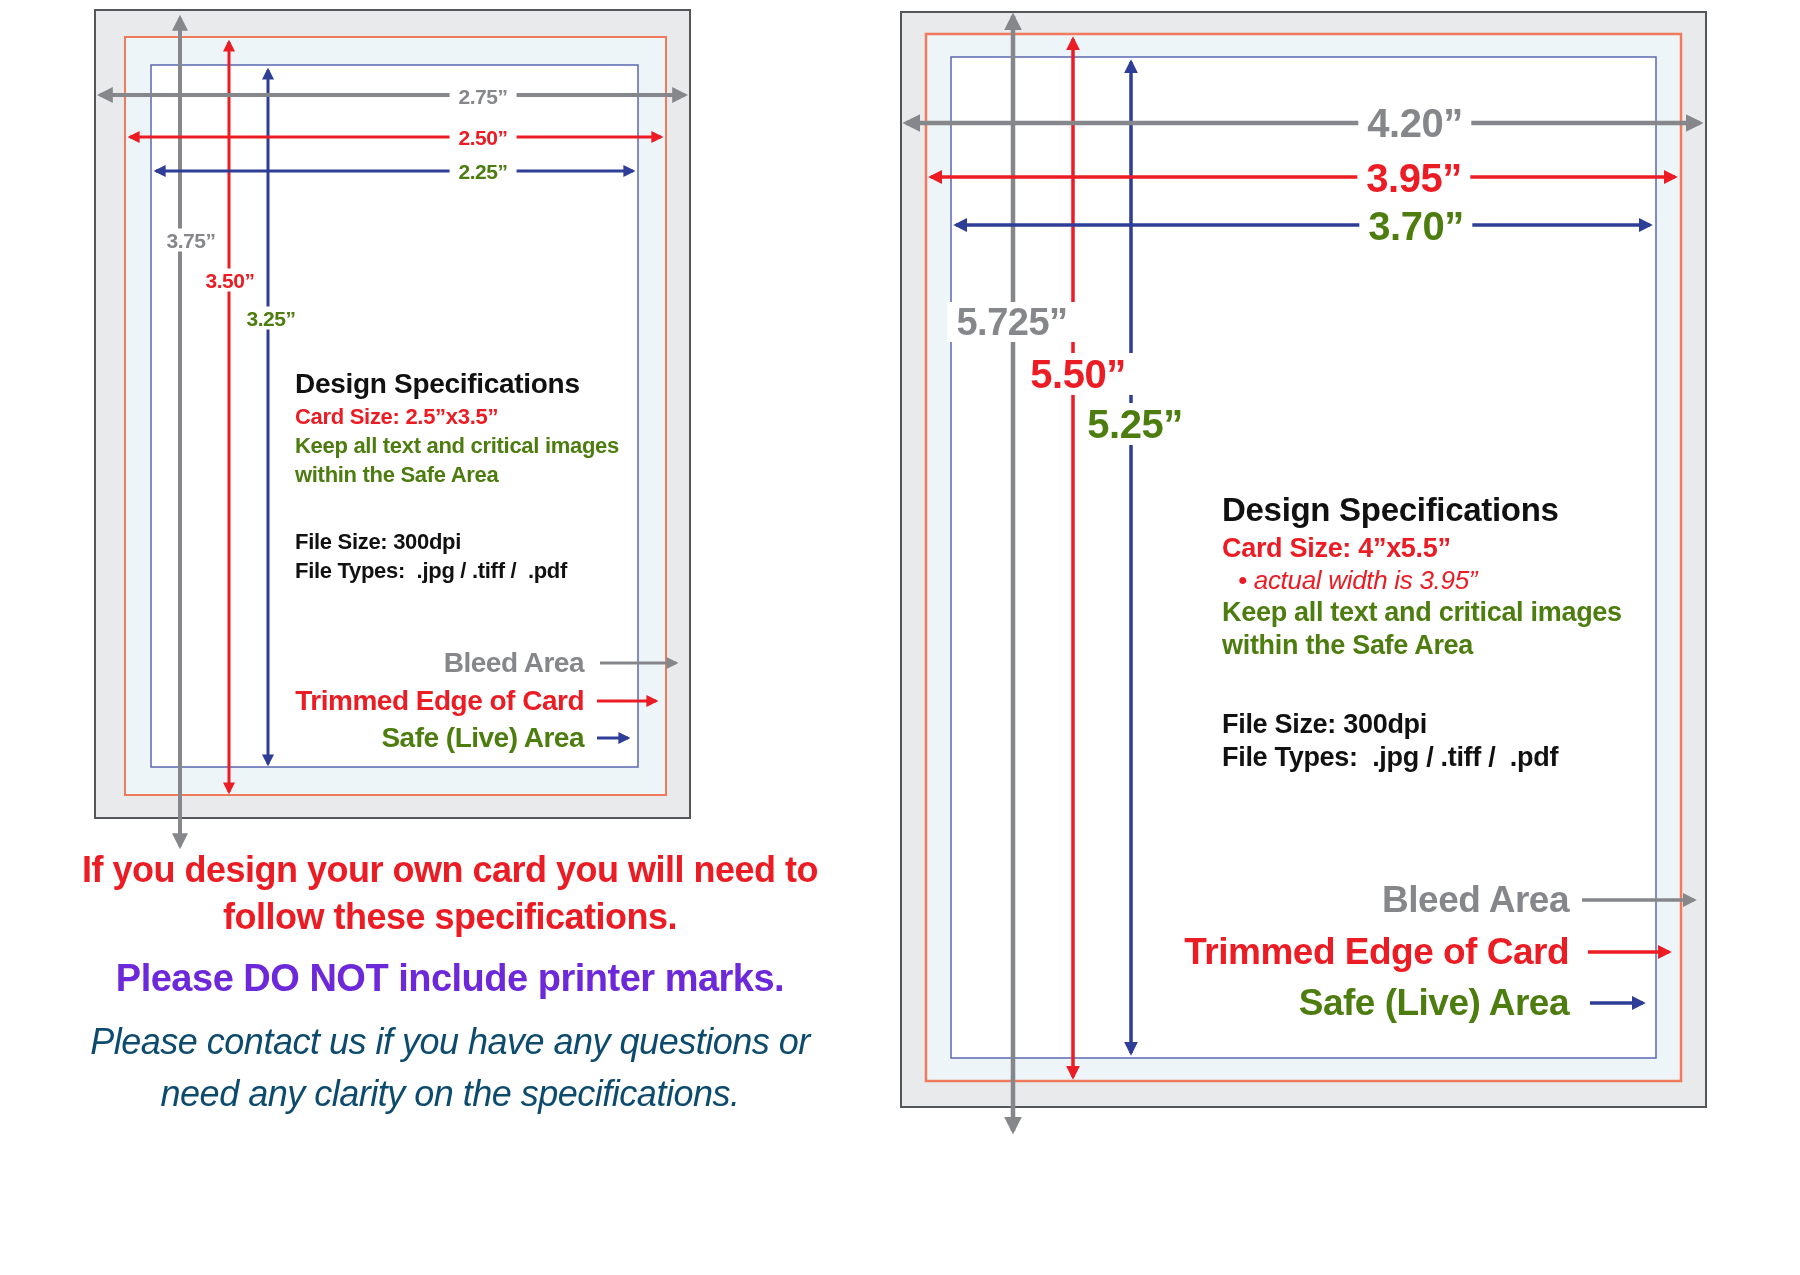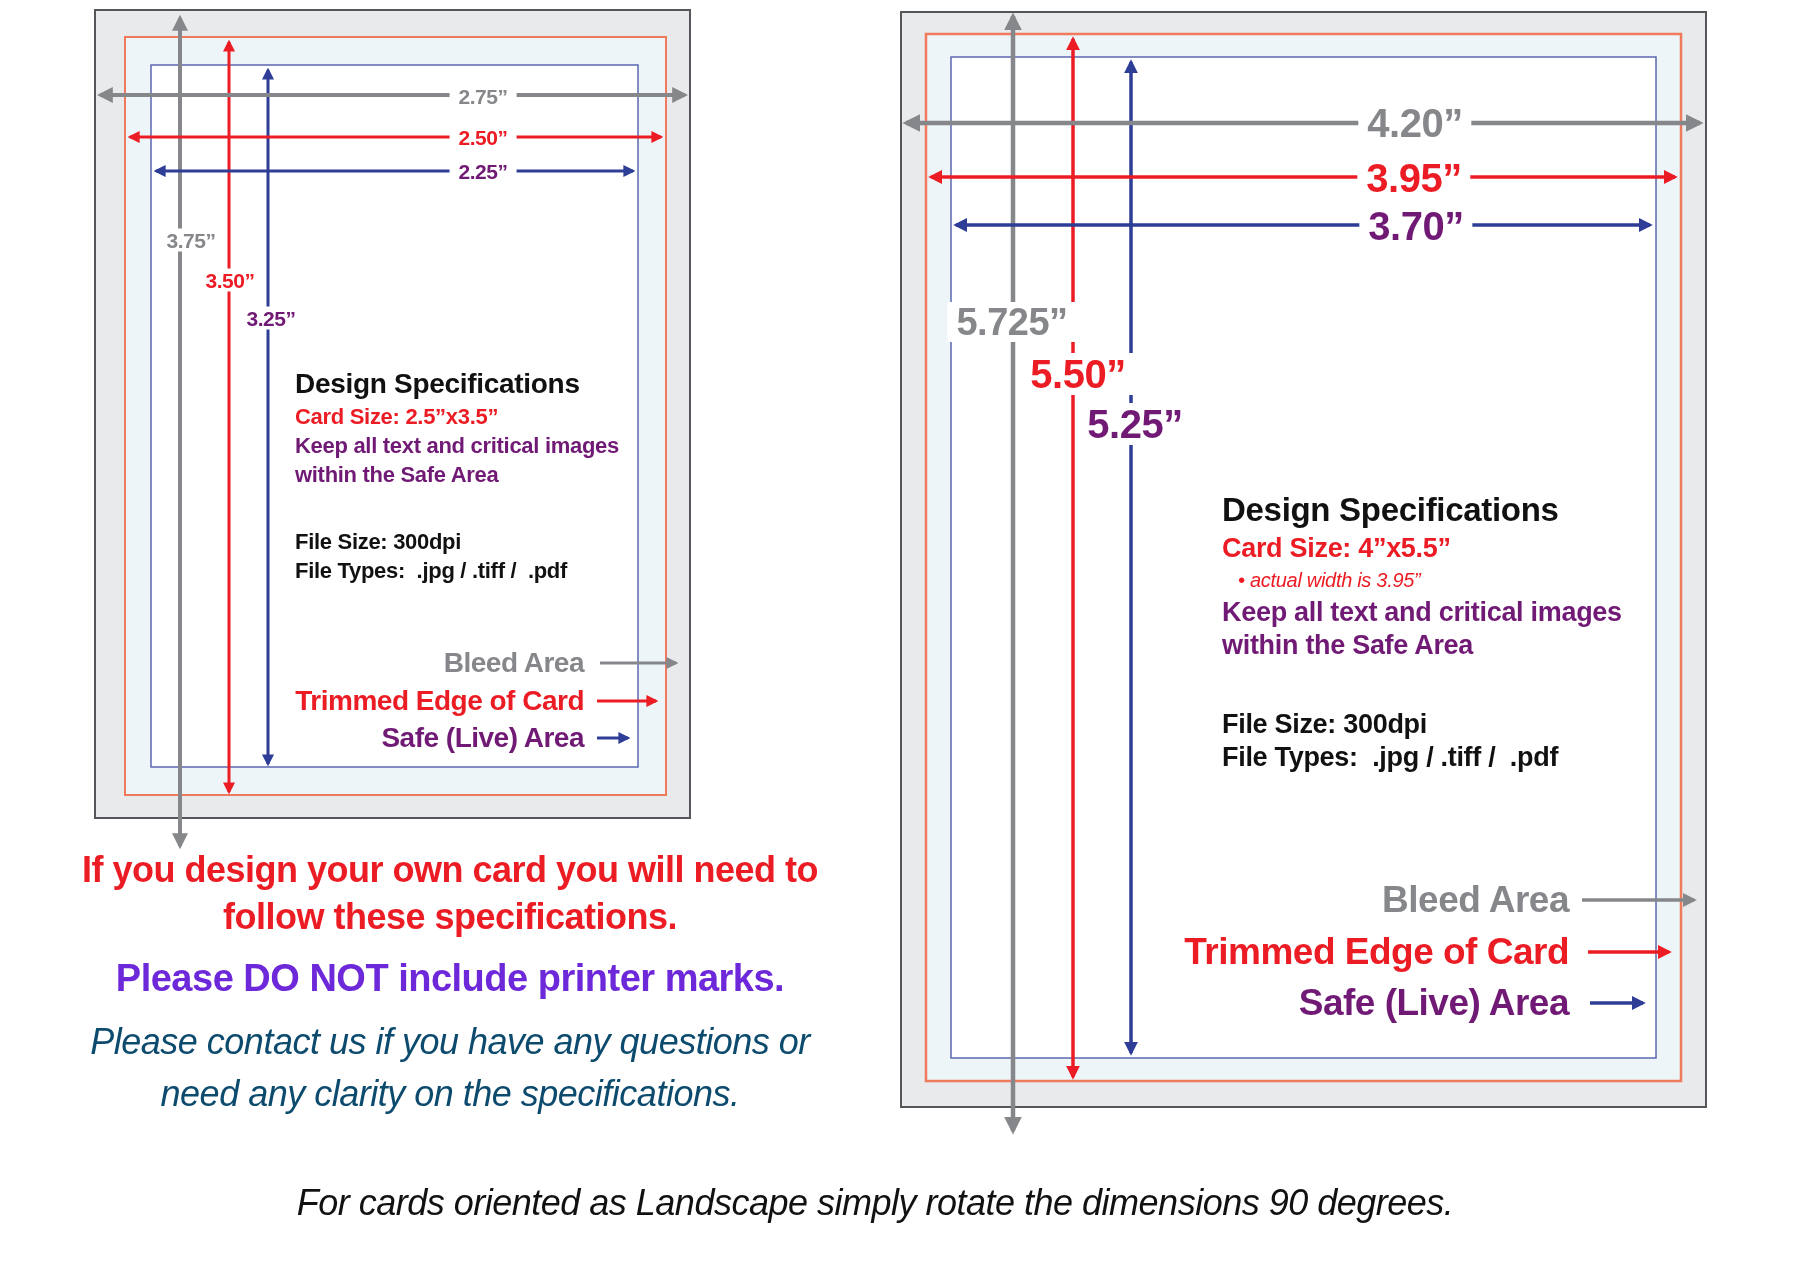--- a/index.html
+++ b/index.html
@@ -5,31 +5,31 @@
   html,body{margin:0;padding:0;background:#ffffff;}
   body{width:1800px;height:1275px;position:relative;overflow:hidden;
        font-family:"Liberation Sans",sans-serif;}
   #stage{position:absolute;inset:0;}
   svg.diagram-lines{position:absolute;left:0;top:0;}
   .lbl{position:absolute;transform:translate(-50%,-50%);background:#ffffff;
        font-weight:bold;white-space:nowrap;padding:1px 9px;line-height:1;
        letter-spacing:-0.5px;}
   .gray{color:#85878a;}
   .red{color:#ec1c24;}
-  .blue{color:#701a75;}
+  .blue{color:#4d7c0f;}
   .dim-sm{font-size:21px;}
   .dim-lg{font-size:40px;}
   .spec{position:absolute;letter-spacing:-0.3px;}
   .spec div{white-space:pre;}
   .spec-l .t{font-size:28px;font-weight:bold;color:#111;line-height:36px;}
   .spec-l .c{font-size:22px;font-weight:bold;line-height:29px;}
   .spec-l .gap{height:38px;}
   .spec-r .t{font-size:33px;font-weight:bold;color:#111;line-height:44px;}
   .spec-r .c{font-size:27px;font-weight:bold;line-height:33px;}
-  .spec-r .i{font-size:20px;font-style:italic;font-weight:normal;
+  .spec-r .i{font-size:26px;font-style:italic;font-weight:normal;
              padding-left:16px;line-height:31px;}
   .spec-r .gap{height:46px;}
   .legend-item{position:absolute;transform:translateY(-50%);font-weight:bold;
        white-space:nowrap;text-align:right;letter-spacing:-0.5px;}
   .leg-l{font-size:28px;right:1216px;}
   .leg-r{font-size:37px;right:231px;}
   .notes{position:absolute;left:20px;top:846px;width:860px;text-align:center;
        letter-spacing:-0.5px;}
   .notes .r1{color:#ec1c24;font-weight:bold;font-size:36px;line-height:47px;}
   .notes .r2{color:#6d28d9;font-weight:bold;font-size:38px;line-height:48px;
@@ -139,15 +139,14 @@
   <div class="legend-item leg-r blue" style="top:1003px;">Safe (Live) Area</div>
 
   <div class="notes">
     <div class="r1">If you design your own card you will need to</div>
     <div class="r1">follow these specifications.</div>
     <div class="r2">Please DO NOT include printer marks.</div>
     <div class="it it1">Please contact us if you have any questions or</div>
     <div class="it">need any clarity on the specifications.</div>
   </div>
 
-  <div class="footer">For cards oriented as Landscape simply rotate the dimensions 90 degrees.</div>
 
 </div>
 
 </body></html>

